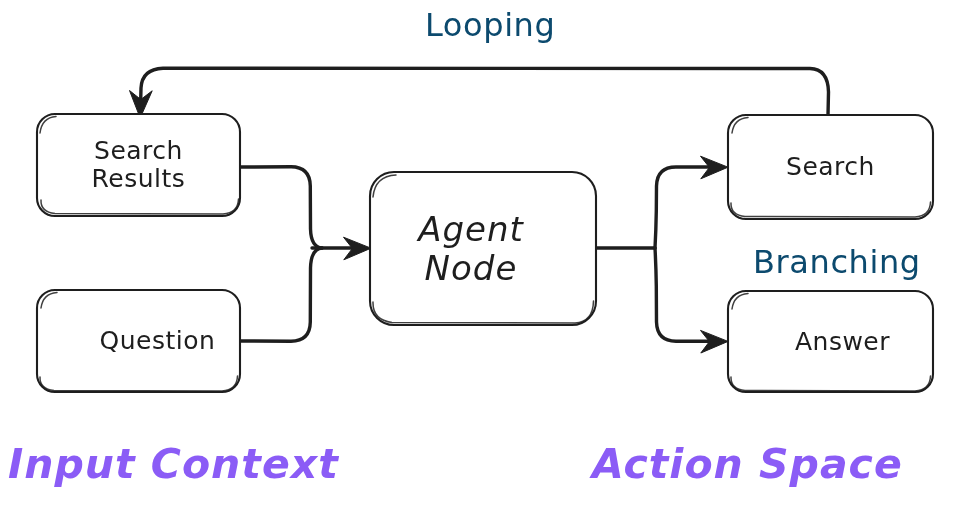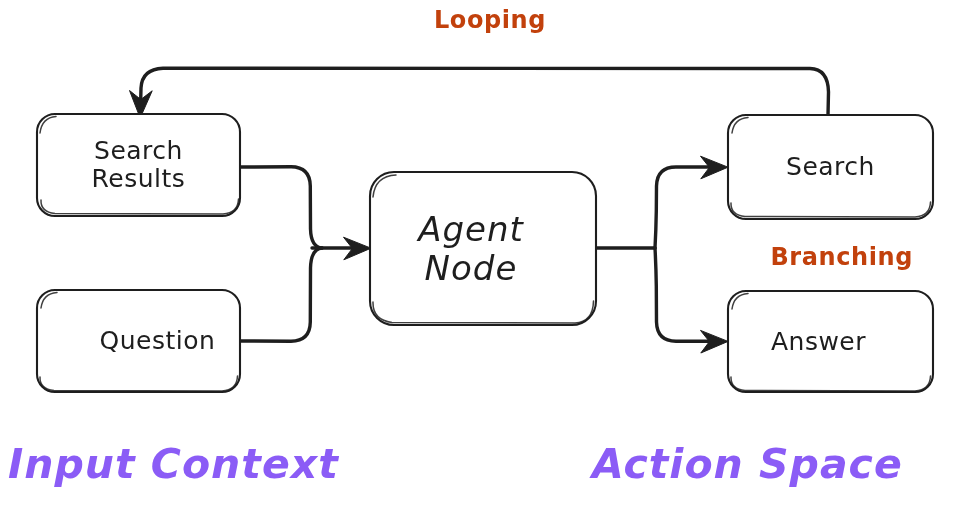--- a/index.html
+++ b/index.html
@@ -37,26 +37,25 @@
     letter-spacing: 0.5px;
   }
   .node-label.small { font-size: 25px; }
   .node-label.agent {
     font-size: 34px;
     font-style: italic;
     letter-spacing: 1px;
   }
   .edge-label {
     position: absolute;
-    color: #c2410c;
-    font-size: 24px;
+    color: #0c4a6e;
+    font-size: 32px;
     font-family: "DejaVu Sans", sans-serif;
     letter-spacing: 0.6px;
     white-space: nowrap;
-    font-weight: bold;
   }
   .group-label {
     position: absolute;
     color: #8b5cf6;
     font-size: 41px;
     font-family: "DejaVu Sans", sans-serif;
     font-style: italic;
     font-weight: 700;
     letter-spacing: 1px;
     white-space: nowrap;
@@ -142,21 +141,21 @@
   <div class="node-label small" style="left:37px; top:114px; width:203px; height:102px;">Search
 Results</div>
 
   <div class="node-label small" style="left:37px; top:290px; width:241px; height:102px;">Question</div>
 
   <div class="node-label agent" style="left:358px; top:172px; width:226px; height:153px;">Agent
 Node</div>
 
   <div class="node-label small" style="left:728px; top:115px; width:205px; height:104px;">Search</div>
 
-  <div class="node-label small" style="left:716px; top:291px; width:205px; height:101px;">Answer</div>
+  <div class="node-label small" style="left:740px; top:291px; width:205px; height:101px;">Answer</div>
 
   <div class="edge-label" style="left:425px; top:6px; width:130px; text-align:center;">Looping</div>
 
   <div class="edge-label" style="left:753px; top:243px; width:160px; text-align:right;">Branching</div>
 
   <div class="group-label" style="left:8px; top:440px;">Input Context</div>
 
   <div class="group-label" style="left:592px; top:440px;">Action Space</div>
 
   <div class="hit" style="left:37px; top:114px; width:203px; height:102px;"></div>

